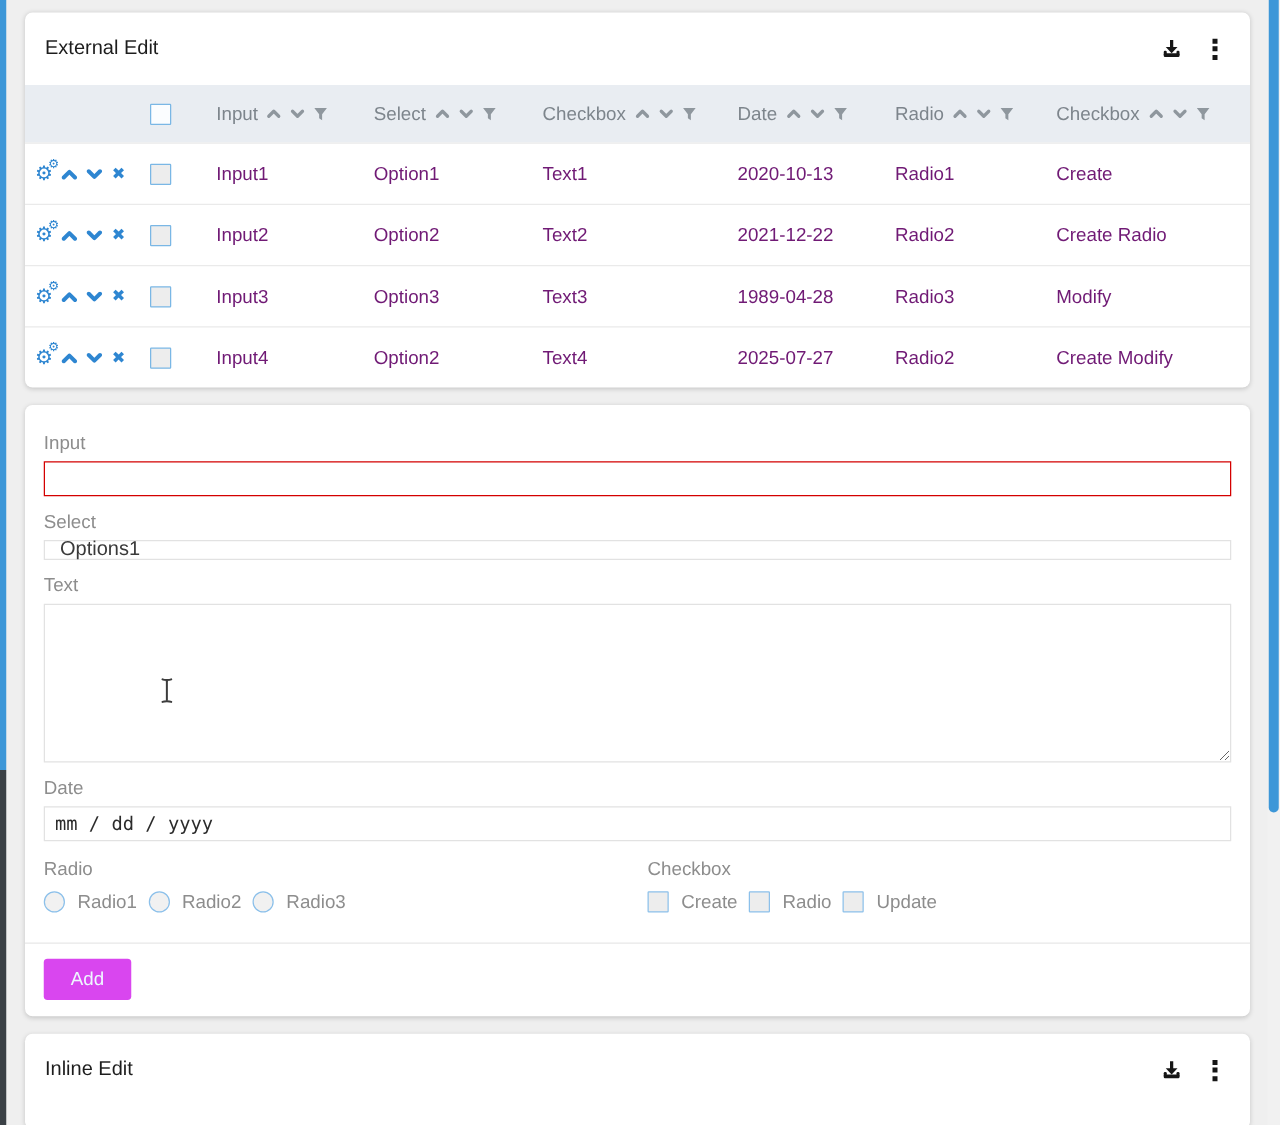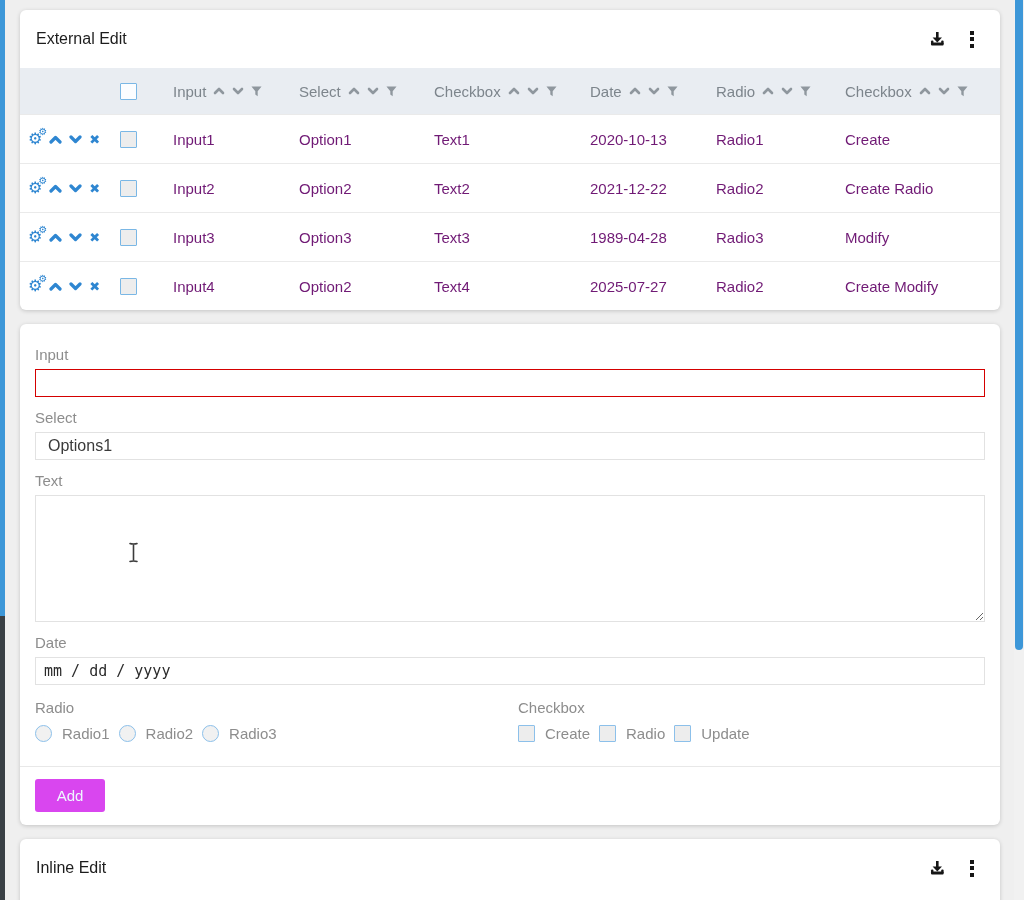--- a/index.html
+++ b/index.html
@@ -43,21 +43,21 @@
 
   .cogs{position:relative;color:#2e86d1;font-size:16px;line-height:1;font-family:"DejaVu Sans",sans-serif;}
   .cogs .small-gear{position:absolute;font-size:10px;top:-4px;right:-5px;}
   .x-icon{color:#2e86d1;font-weight:bold;font-size:13px;line-height:1;font-family:"DejaVu Sans",sans-serif;}
 
   
   .form-card{padding:12px 15px 0;}
   .form-label{display:block;color:#8d8d8d;font-size:15px;margin:12px 0 6px;}
   .form-label.first{margin-top:10px;}
   .text-input{display:block;width:100%;height:28px;border:1px solid #d40000;box-sizing:border-box;border-radius:0;outline:none;font-size:15px;padding:0 8px;color:#333;background:#fff;}
-  .select-box{height:28px;border:1px solid #e2e2e2;display:flex;align-items:center;padding:0 12px;font-size:16px;color:#3a3a3a;box-sizing:border-box;cursor:pointer;background:#fff;}
+  .select-box{height:16px;border:1px solid #e2e2e2;display:flex;align-items:center;padding:0 12px;font-size:16px;color:#3a3a3a;box-sizing:border-box;cursor:pointer;background:#fff;}
   .textarea{display:block;width:100%;height:127px;border:1px solid #e2e2e2;box-sizing:border-box;outline:none;font-size:15px;font-family:"Liberation Sans",sans-serif;color:#333;resize:both;}
   .date-box{height:28px;border:1px solid #e2e2e2;display:flex;align-items:center;padding:4px 8px;font-family:"DejaVu Sans Mono",monospace;font-size:15px;color:#2b2b2b;box-sizing:border-box;cursor:text;background:#fff;}
   .choices-row{display:flex;margin-top:2px;}
   .choice-col-left{width:483px;}
   .choice-col-right{flex:1;}
   .choice-items{display:flex;align-items:center;margin:9px 0 18px;}
   .choice-item{display:flex;align-items:center;margin-right:9px;}
   .radio-circle{width:17px;height:17px;border-radius:50%;border:1px solid #8cc0ea;background:#f1f1f1;box-sizing:border-box;margin-right:10px;cursor:pointer;}
   .check-box{width:17px;height:17px;border:1px solid #8cc0ea;background:#ededed;box-sizing:border-box;margin-right:10px;cursor:pointer;border-radius:1px;}
   .choice-label{color:#8d8d8d;font-size:15px;}

